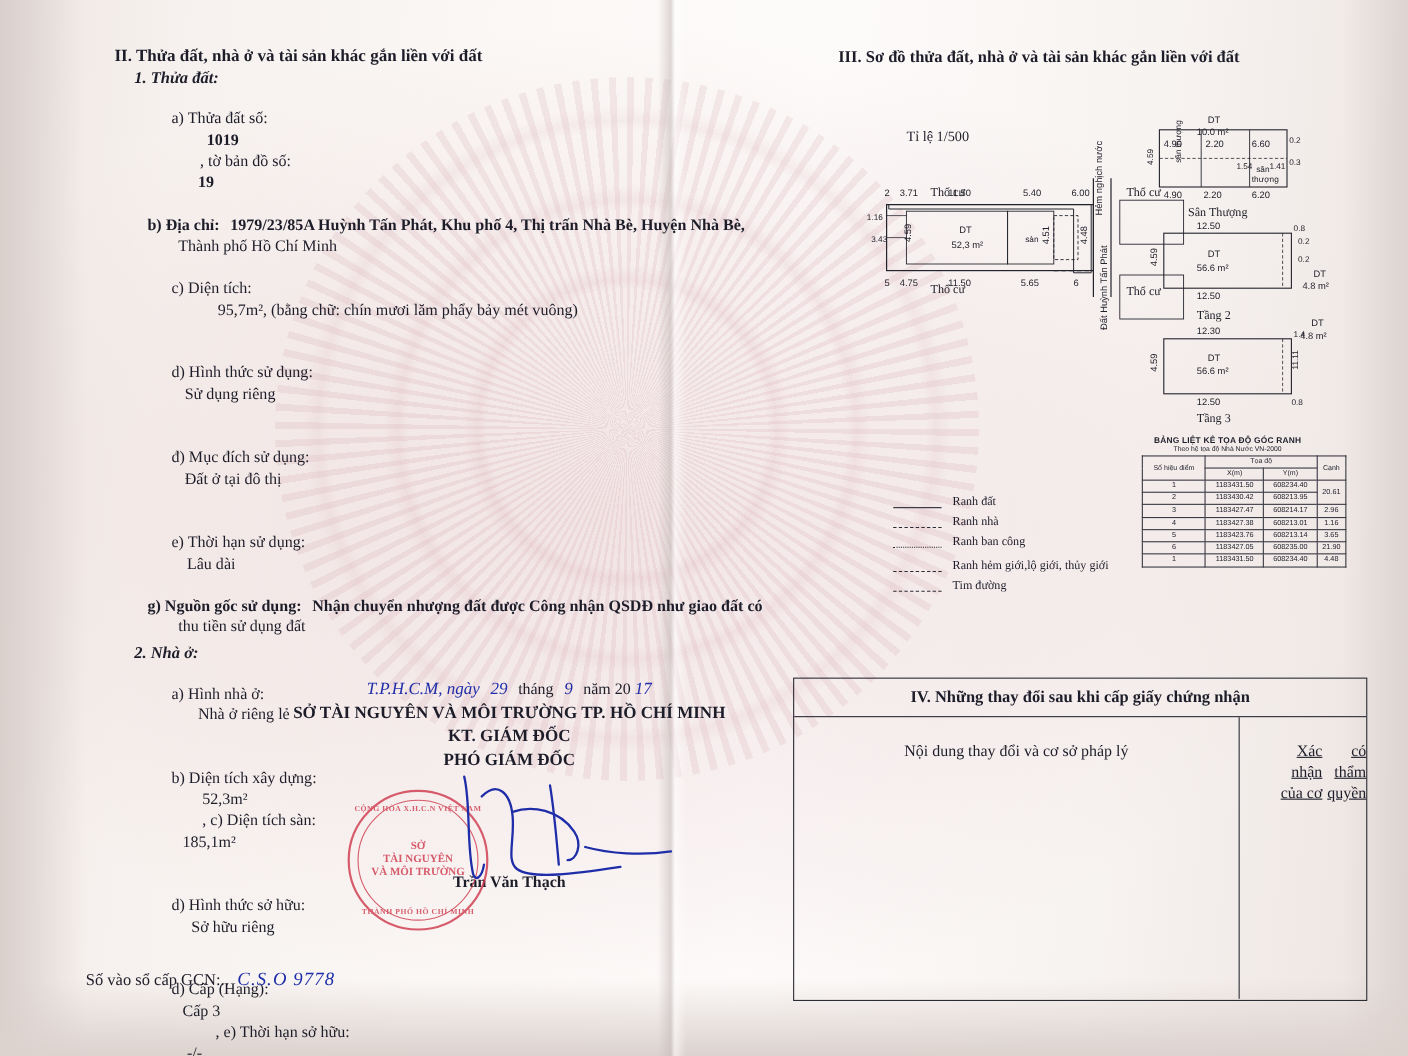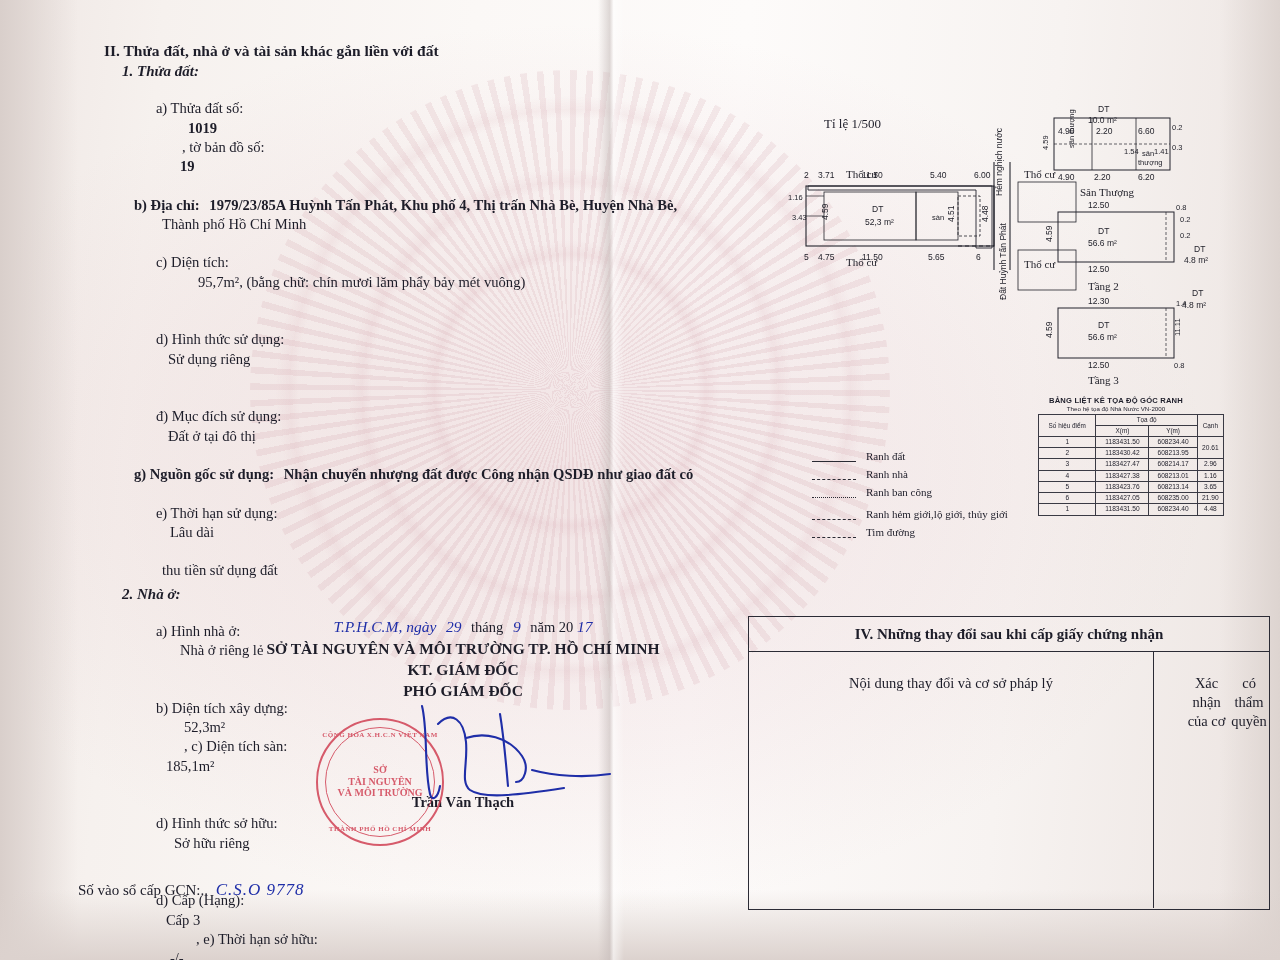--- a/index.html
+++ b/index.html
@@ -82,27 +82,27 @@
   .stamp .st-top,.stamp .st-bot{position:absolute;left:0;width:124px;text-align:center;color:#cf3a4e;font-size:7px;font-weight:bold;letter-spacing:.5px;}
   .stamp .st-top{top:11px;}
   .stamp .st-bot{bottom:11px;}
   .stamp .st-mid{position:absolute;left:0;top:44px;width:124px;text-align:center;color:#cf3a4e;font-size:10px;font-weight:bold;line-height:1.15;}
   .scribble{position:absolute;left:404px;top:690px;width:230px;height:130px;pointer-events:none;}
 
   .gcn{position:absolute;left:78px;top:880px;font-size:15px;}
   .gcn .hand{font-family:"Liberation Serif",serif;font-style:italic;color:#1f2ea8;font-size:17px;letter-spacing:1px;}
 
   
-  .sec4{position:absolute;left:748px;top:616px;width:520px;height:292px;border:1.4px solid #2b2b35;}
+  .sec4{position:absolute;left:721px;top:616px;width:520px;height:292px;border:1.4px solid #2b2b35;}
   .sec4 .t{height:34px;display:flex;align-items:center;justify-content:center;border-bottom:1.4px solid #2b2b35;font-weight:bold;font-size:15px;}
   .sec4 .cols{display:flex;height:256px;gap:20px;}
   .sec4 .c1{flex:0 0 404px;border-right:1.4px solid #2b2b35;}
   .sec4 .c2{flex:1;}
   .sec4 .ch{height:58px;display:flex;align-items:flex-start;justify-content:center;padding-top:22px;font-size:14.5px;text-align:center;line-height:1.3;}
-  .sec4 .c2 .ch{justify-content:flex-start;padding-left:10px;text-align:center;}
+  .sec4 .c2 .ch{justify-content:flex-start;padding-left:10px;text-align:right;text-decoration:underline;}
 </style>
 </head>
 <body>
 
 <div id="page">
   <div class="guilloche"></div>
   <div class="shade left"></div>
   <div class="shade right"></div>
   <div class="shade bottom"></div>
   <div class="shade fold"></div>
@@ -132,28 +132,28 @@
     <div class="ln">
       <span>d) Hình thức sử dụng:</span>
       <span style="margin-left:12px">Sử dụng riêng</span>
     </div>
 
     <div class="ln">
       <span>đ) Mục đích sử dụng:</span>
       <span style="margin-left:12px">Đất ở tại đô thị</span>
     </div>
 
+    <div class="ln">
+      <span>e) Thời hạn sử dụng:</span>
+      <span style="margin-left:14px">Lâu dài</span>
+    </div>
+
     <div class="ln wrap">
       <span>g) Nguồn gốc sử dụng:</span>
       <span style="margin-left:6px">Nhận chuyển nhượng đất được Công nhận QSDĐ như giao đất có</span>
-    </div>
-
-    <div class="ln">
-      <span>e) Thời hạn sử dụng:</span>
-      <span style="margin-left:14px">Lâu dài</span>
     </div>
     <div class="ln ind2">thu tiền sử dụng đất</div>
 
     <div class="lvl1" style="margin-top:5px">2. Nhà ở:</div>
 
     <div class="ln">
       <span>a) Hình nhà ở:</span>
       <span style="margin-left:24px">Nhà ở riêng lẻ</span>
     </div>
 
@@ -171,20 +171,23 @@
 
     <div class="ln">
       <span>d) Cấp (Hạng):</span>
       <span style="margin-left:10px">Cấp 3</span>
       <span style="margin-left:40px">, e) Thời hạn sở hữu:</span>
       <span style="margin-left:14px">-/-</span>
     </div>
 
   </div>
 
+  <div class="sec3">
+    <div class="hdr">III. Sơ đồ thửa đất, nhà ở và tài sản khác gắn liền với đất</div>
+  </div>
   <div class="scale">Tỉ lệ 1/500</div>
 
   <div class="plot">
     <svg width="500" height="380" viewBox="0 0 500 380">
       <g stroke="#23232c" fill="none" stroke-width="1.1">
 
         <path d="M46 116 L230 116 L230 178 L214 178 L214 120 L46 120 Z" stroke-width="0.9"></path>
         <rect x="44" y="116" width="188" height="60"></rect>
         <rect x="62" y="122" width="92" height="48" stroke-width="0.8"></rect>
         <rect x="154" y="122" width="42" height="48" stroke-width="0.8"></rect>

